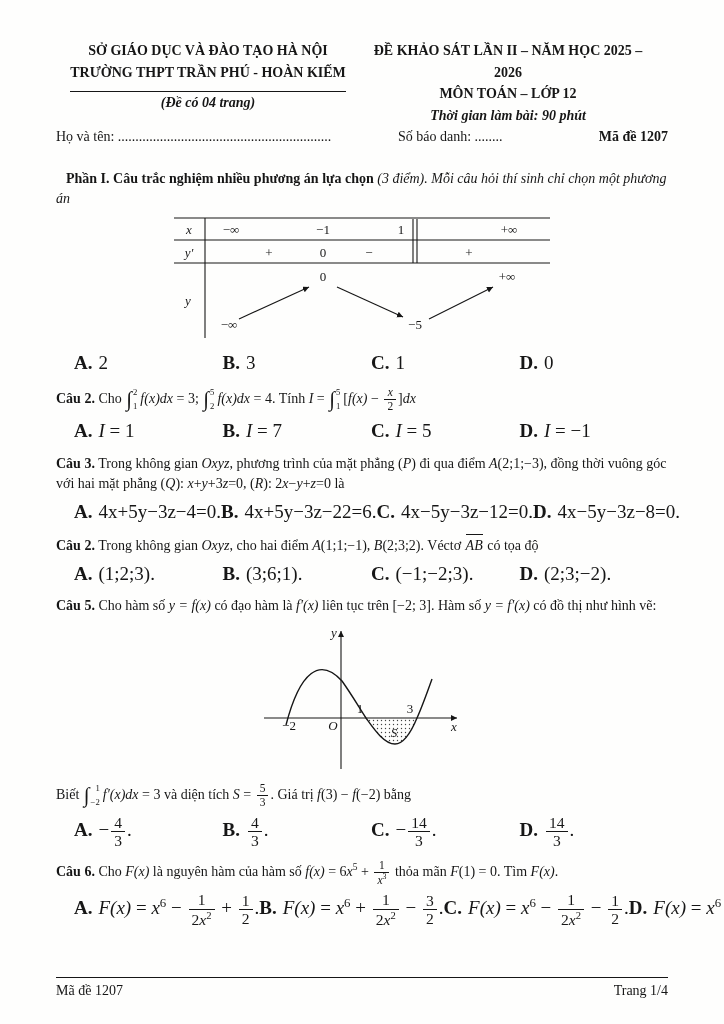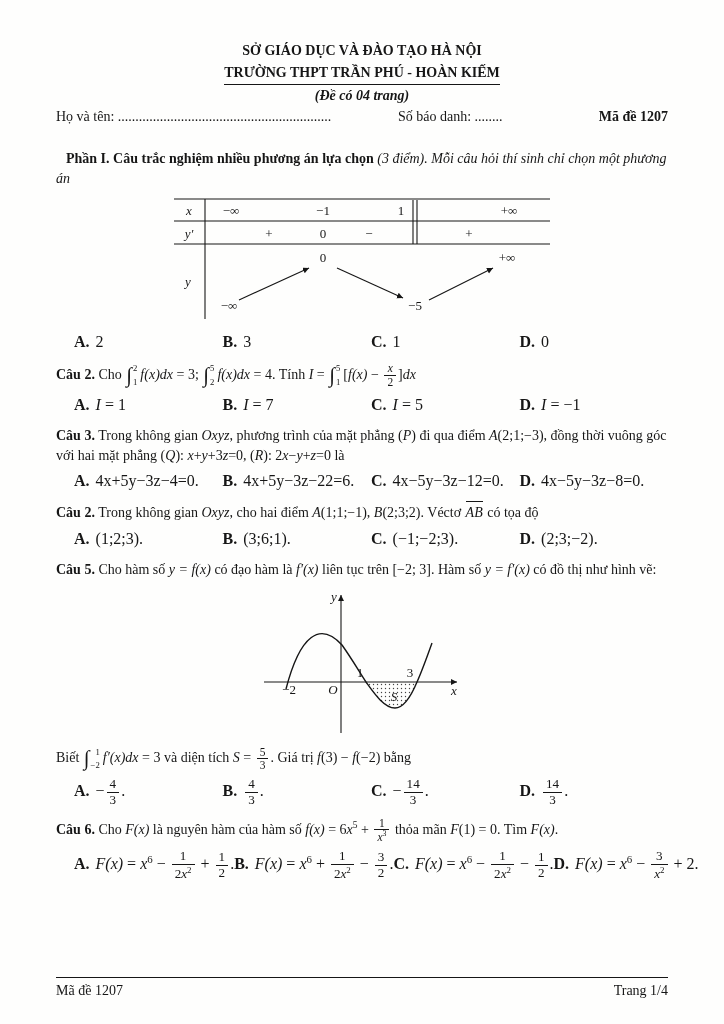--- a/index.html
+++ b/index.html
@@ -3,32 +3,32 @@
 <meta charset="utf-8">
 <style>
   *{margin:0;padding:0;box-sizing:border-box;}
   html,body{background:#ffffff;}
   body{font-family:"Liberation Serif",serif;color:#161616;}
   .page{position:relative;width:724px;height:1024px;background:#fefefd;margin:0 auto;overflow:hidden;}
   .content{padding:40px 56px 0 56px;font-size:14px;line-height:1.42;}
   .b{font-weight:bold;}
   .it{font-style:italic;}
   .bi{font-weight:bold;font-style:italic;font-family:Liberation Serif, serif;}
-  .u{border-bottom:1.3px solid #161616;display:inline-block;padding-bottom:1px;}
-  .header{display:flex;justify-content:center;}
+  .u{border-bottom:1.3px solid #161616;display:inline-block;padding-bottom:8px;}
+  .header{display:flex;justify-content:flex-start;}
   .h-left{width:304px;text-align:center;line-height:1.55;}
   .h-right{width:296px;text-align:center;line-height:1.55;}
   .name-row{display:flex;}
   .name-row .nr1{flex:0 0 342px;}
   .name-row .nr2{flex:1;}
   .name-row .nr3{flex:0 0 auto;font-weight:bold;}
   .part-title{margin-top:22px;text-indent:10px;}
   .question{margin-top:9px;}
   .qlabel{font-weight:bold;}
-  .options{display:grid;grid-template-columns:repeat(4,1fr);padding-left:18px;margin-top:5px;font-size:16px;}
+  .options{display:grid;grid-template-columns:repeat(4,1fr);padding-left:18px;margin-top:5px;font-size:19px;}
   .option{white-space:nowrap;}
   .option .olabel{font-weight:bold;margin-right:6px;}
   .fig{text-align:center;margin:7px 0 3px;}
   svg text{font-family:"Liberation Serif",serif;font-size:13px;fill:#161616;}
   svg .itx{font-style:italic;}
   svg .ln{stroke:#161616;stroke-width:1.1;}
   svg .curve{stroke:#161616;stroke-width:1.4;fill:none;}
   
   .frac{display:inline-flex;flex-direction:column;text-align:center;vertical-align:middle;font-size:0.82em;line-height:1.12;margin:0 2px;}
   .frac .num{border-bottom:1px solid #161616;padding:0 3px;}
@@ -47,20 +47,25 @@
 <body>
 
 <div class="page">
   <div class="content">
 
     <div class="header">
       <div class="h-left">
         <div class="b">SỞ GIÁO DỤC VÀ ĐÀO TẠO HÀ NỘI</div>
         <div><span class="b u">TRƯỜNG THPT TRẦN PHÚ - HOÀN KIẾM</span></div>
         <div class="bi">(Đề có 04 trang)</div>
+      </div>
+      <div class="h-right">
+        <div class="b">ĐỀ KHẢO SÁT LẦN II – NĂM HỌC 2025 – 2026</div>
+        <div class="b">MÔN TOÁN – LỚP 12</div>
+        <div class="bi">Thời gian làm bài: 90 phút</div>
       </div>
     </div>
 
     <div class="name-row">
       <span class="nr1">Họ và tên: .............................................................</span>
       <span class="nr2">Số báo danh: ........</span>
       <span class="nr3">Mã đề 1207</span>
     </div>
 
     <div class="part-title">

